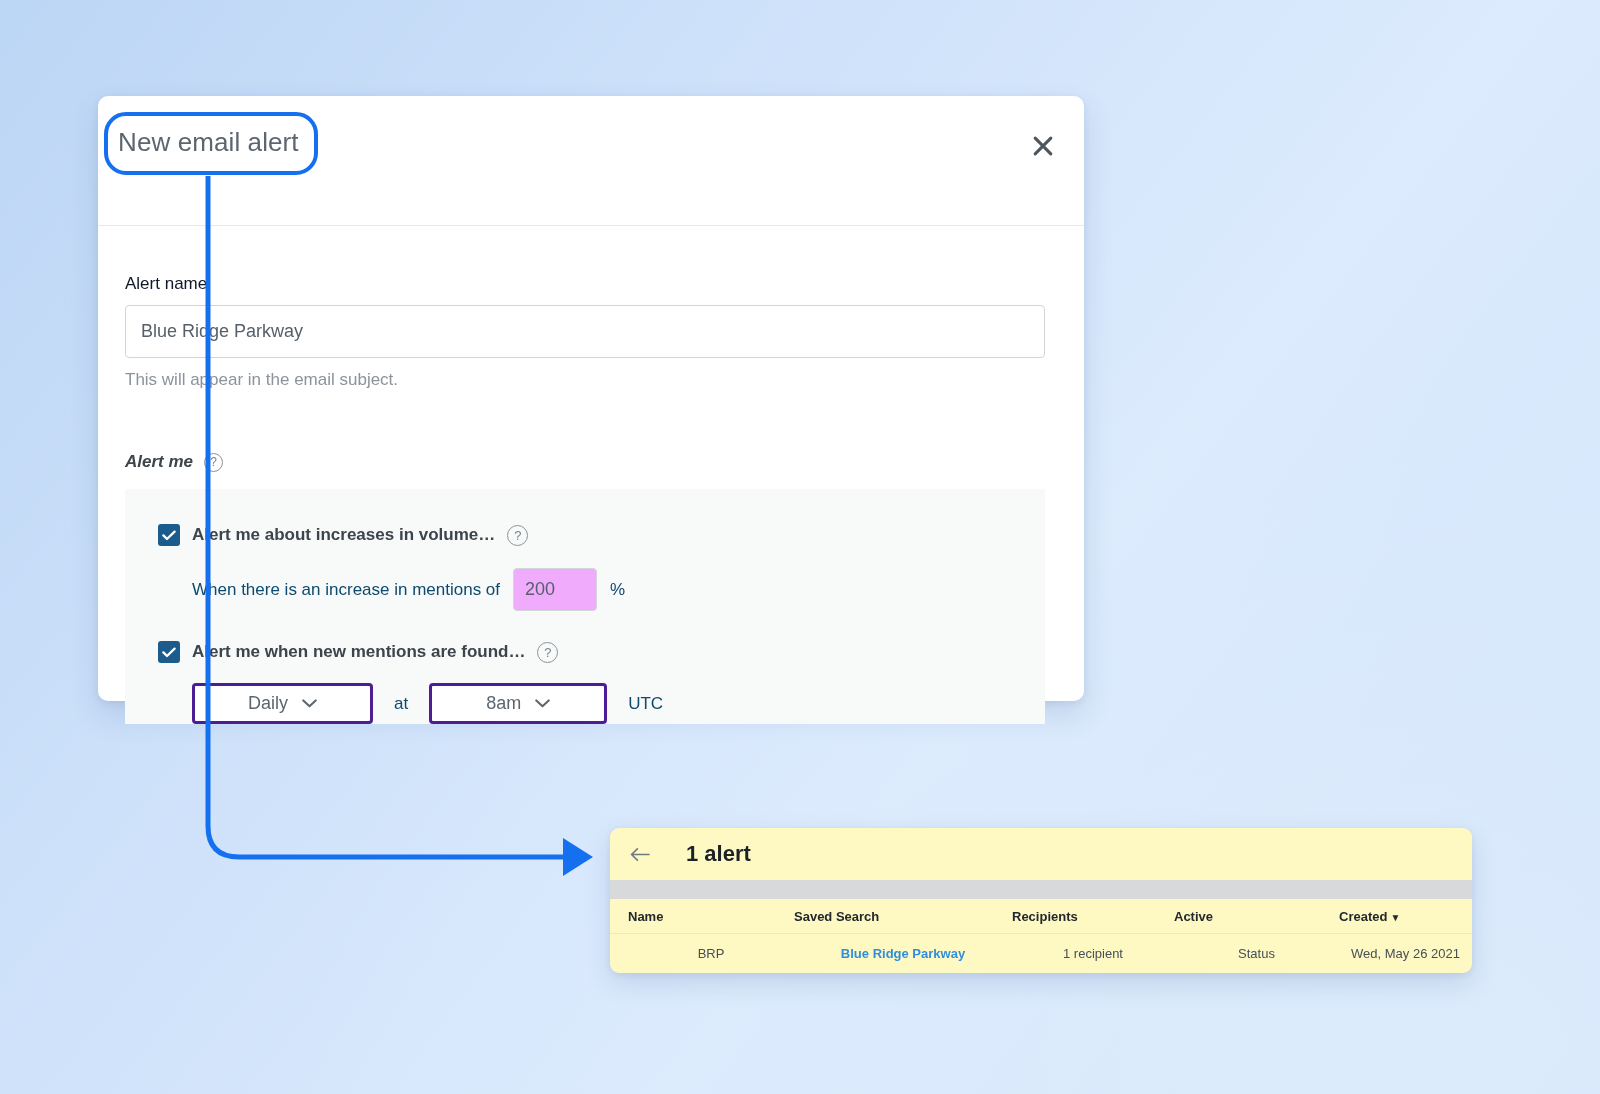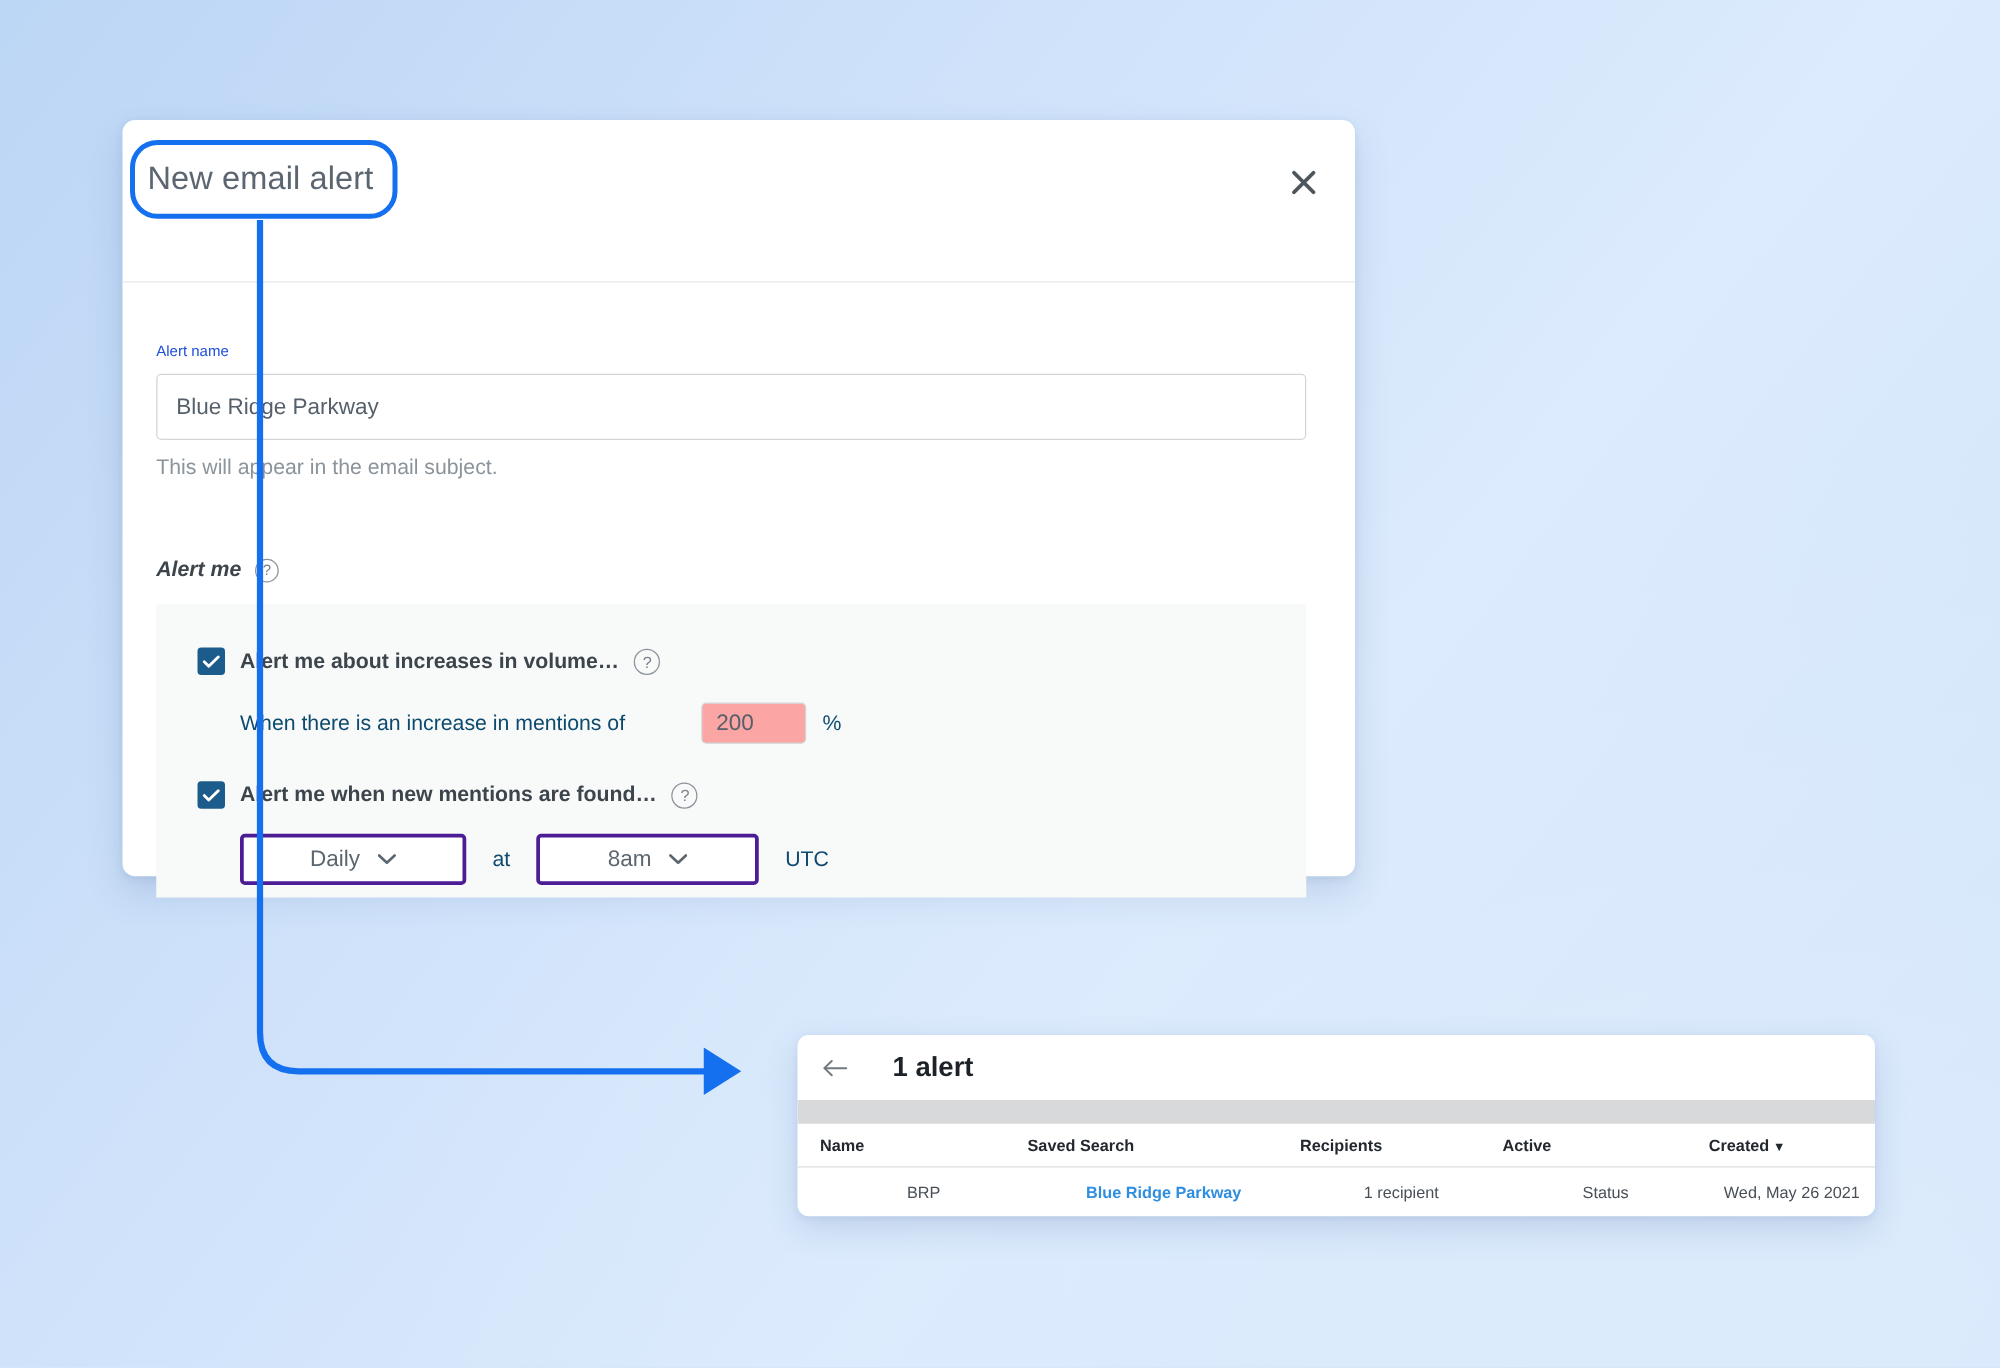--- a/index.html
+++ b/index.html
@@ -61,22 +61,22 @@
     display: flex;
     align-items: center;
     justify-content: center;
     cursor: pointer;
   }
   #close-button svg { display: block; }
 
   #dialog-body { padding: 48px 36px 0 27px; }
 
   .field-label {
-    font-size: 12px;
-    color: #1d4ed8;
+    font-size: 17px;
+    color: #0f172a;
     margin-bottom: 11px;
   }
 
   #alert-name-input {
     width: 920px;
     height: 53px;
     border: 1px solid #d2d6d9;
     border-radius: 4px;
     background: #fff;
     font-family: "Liberation Sans", sans-serif;
@@ -158,29 +158,28 @@
   #volume-sub-row {
     display: flex;
     align-items: center;
     gap: 13px;
     margin: 22px 0 0 34px;
   }
   .sub-text { font-size: 17px; color: #0c4a6e; }
 
   #volume-percent-input {
     width: 84px;
-    height: 33px;
+    height: 43px;
     border: 1px solid #d2d6d9;
     border-radius: 4px;
-    background: #fca5a5;
+    background: #f0abfc;
     font-family: "Liberation Sans", sans-serif;
     font-size: 18px;
     color: #56606a;
     padding: 0 11px;
-    margin-left: 48px;
   }
 
   #mentions-checkbox-row { margin-top: 30px; }
 
   #schedule-row {
     display: flex;
     align-items: center;
     gap: 21px;
     margin: 20px 0 0 34px;
   }
@@ -203,25 +202,24 @@
   .select-value { font-size: 18px; color: #5c666f; }
   .chevron { display: block; }
 
   
   #alerts-panel {
     position: absolute;
     left: 610px;
     top: 828px;
     width: 862px;
     height: 145px;
-    background: #ffffff;
+    background: #fef9c3;
     border-radius: 9px;
     box-shadow: 0 10px 26px rgba(52,88,140,.16), 0 2px 6px rgba(52,88,140,.09);
     overflow: hidden;
-    margin-left: 28px;
   }
 
   #alerts-panel-header {
     height: 52px;
     display: flex;
     align-items: center;
     padding-left: 18px;
     gap: 34px;
   }
 

